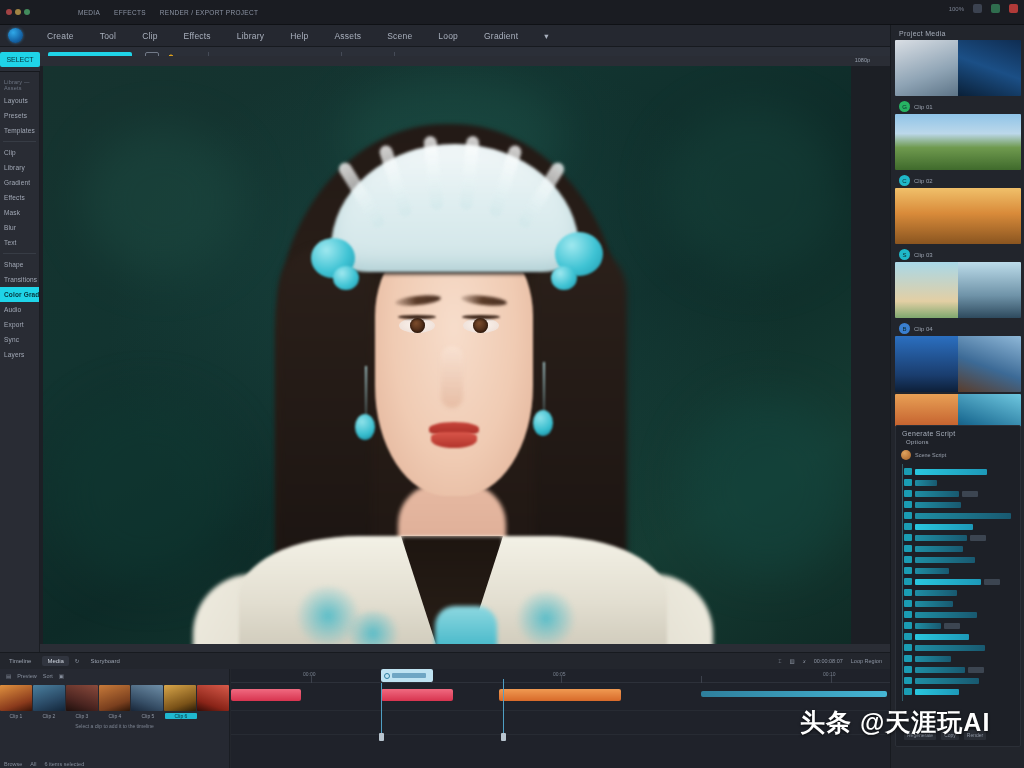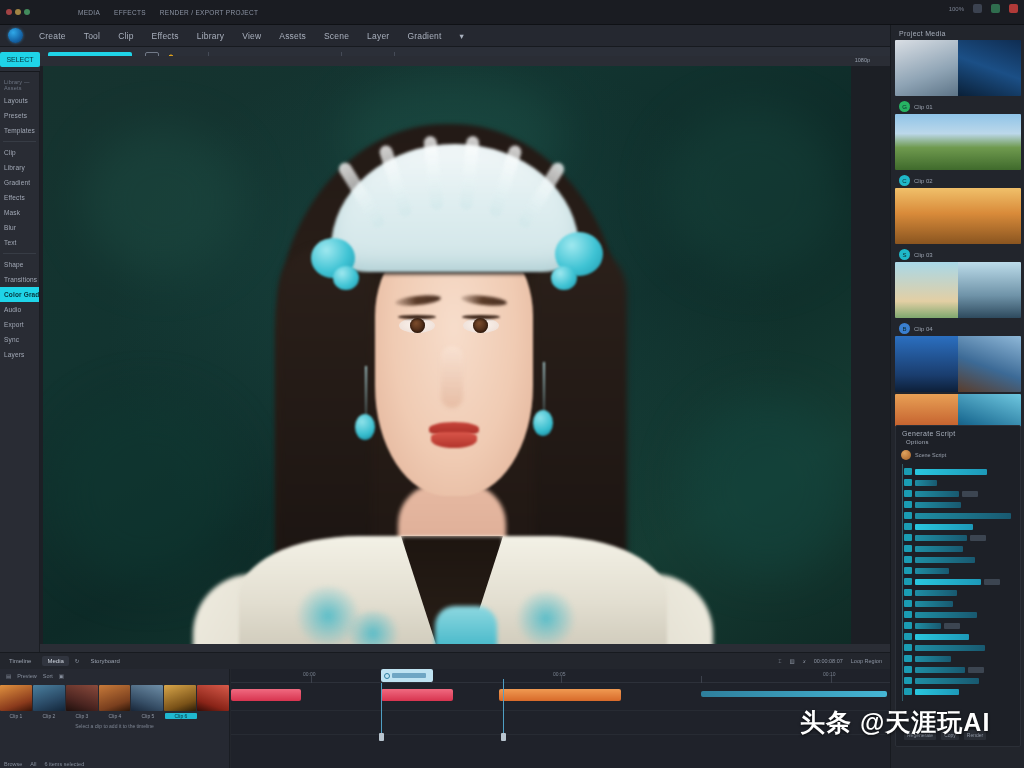--- a/index.html
+++ b/index.html
@@ -36,21 +36,21 @@
   }
   .win-btn { width: 9px; height: 9px; border-radius: 2px; background: #3b4250; }
   .win-btn.g { background: #2f6d4e; }
   .win-btn.r { background: #b03a38; }
   .win-zoomlbl { font-size: 6px; color: #7b8393; }
 
   
   .menubar {
     position: absolute; left: 0; top: 25px; width: 1024px; height: 22px;
     background: #252830;
-    display: flex; align-items: center; gap: 0;
+    display: flex; align-items: center; gap: 8px;
     border-bottom: 1px solid #171a1f;
   }
   .app-logo {
     width: 30px; height: 22px; display: flex; align-items: center; justify-content: center;
   }
   .logo-circle {
     width: 15px; height: 15px; border-radius: 50%;
     background: radial-gradient(circle at 35% 30%, #2fa8e8, #1565a8 60%, #0d3f6d);
     box-shadow: 0 0 3px rgba(60,160,230,.6);
   }
@@ -439,24 +439,24 @@
 
   <div class="menubar">
     <div class="app-logo">
       <div class="logo-circle"></div>
     </div>
     <div class="menu-item">Create</div>
     <div class="menu-item">Tool</div>
     <div class="menu-item">Clip</div>
     <div class="menu-item">Effects</div>
     <div class="menu-item">Library</div>
-    <div class="menu-item">View</div>
+    <div class="menu-item">Help</div>
     <div class="menu-item">Assets</div>
     <div class="menu-item">Scene</div>
-    <div class="menu-item">Layer</div>
+    <div class="menu-item">Loop</div>
     <div class="menu-item">Gradient</div>
     <span class="menu-item">▾</span>
   </div>
 
   <div class="toolbar">
     <div class="tool-pill accent side">SELECT</div>
     <div style="width:8px"></div>
     <div class="tool-pill accent" style="width:84px">Transform Layer Tool</div>
     <div style="width:10px"></div>
     <div class="tool-ico box">▣</div>

